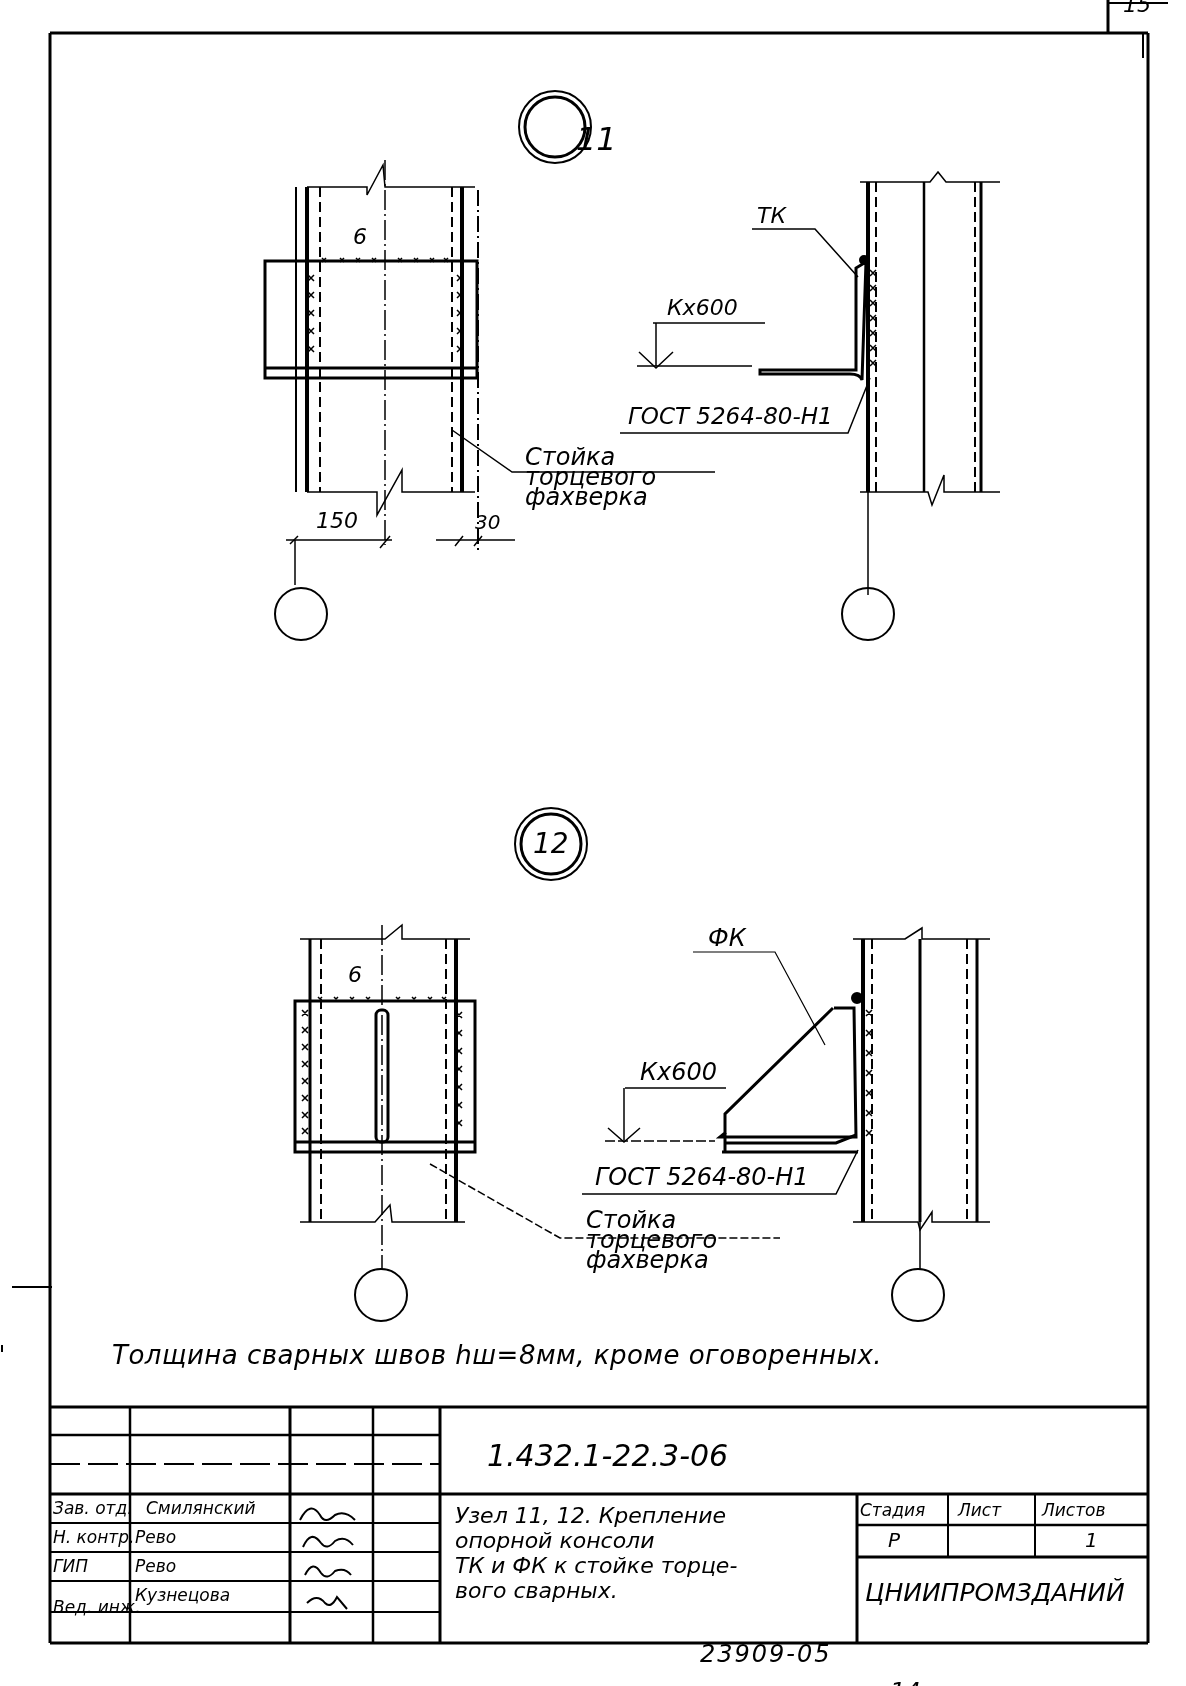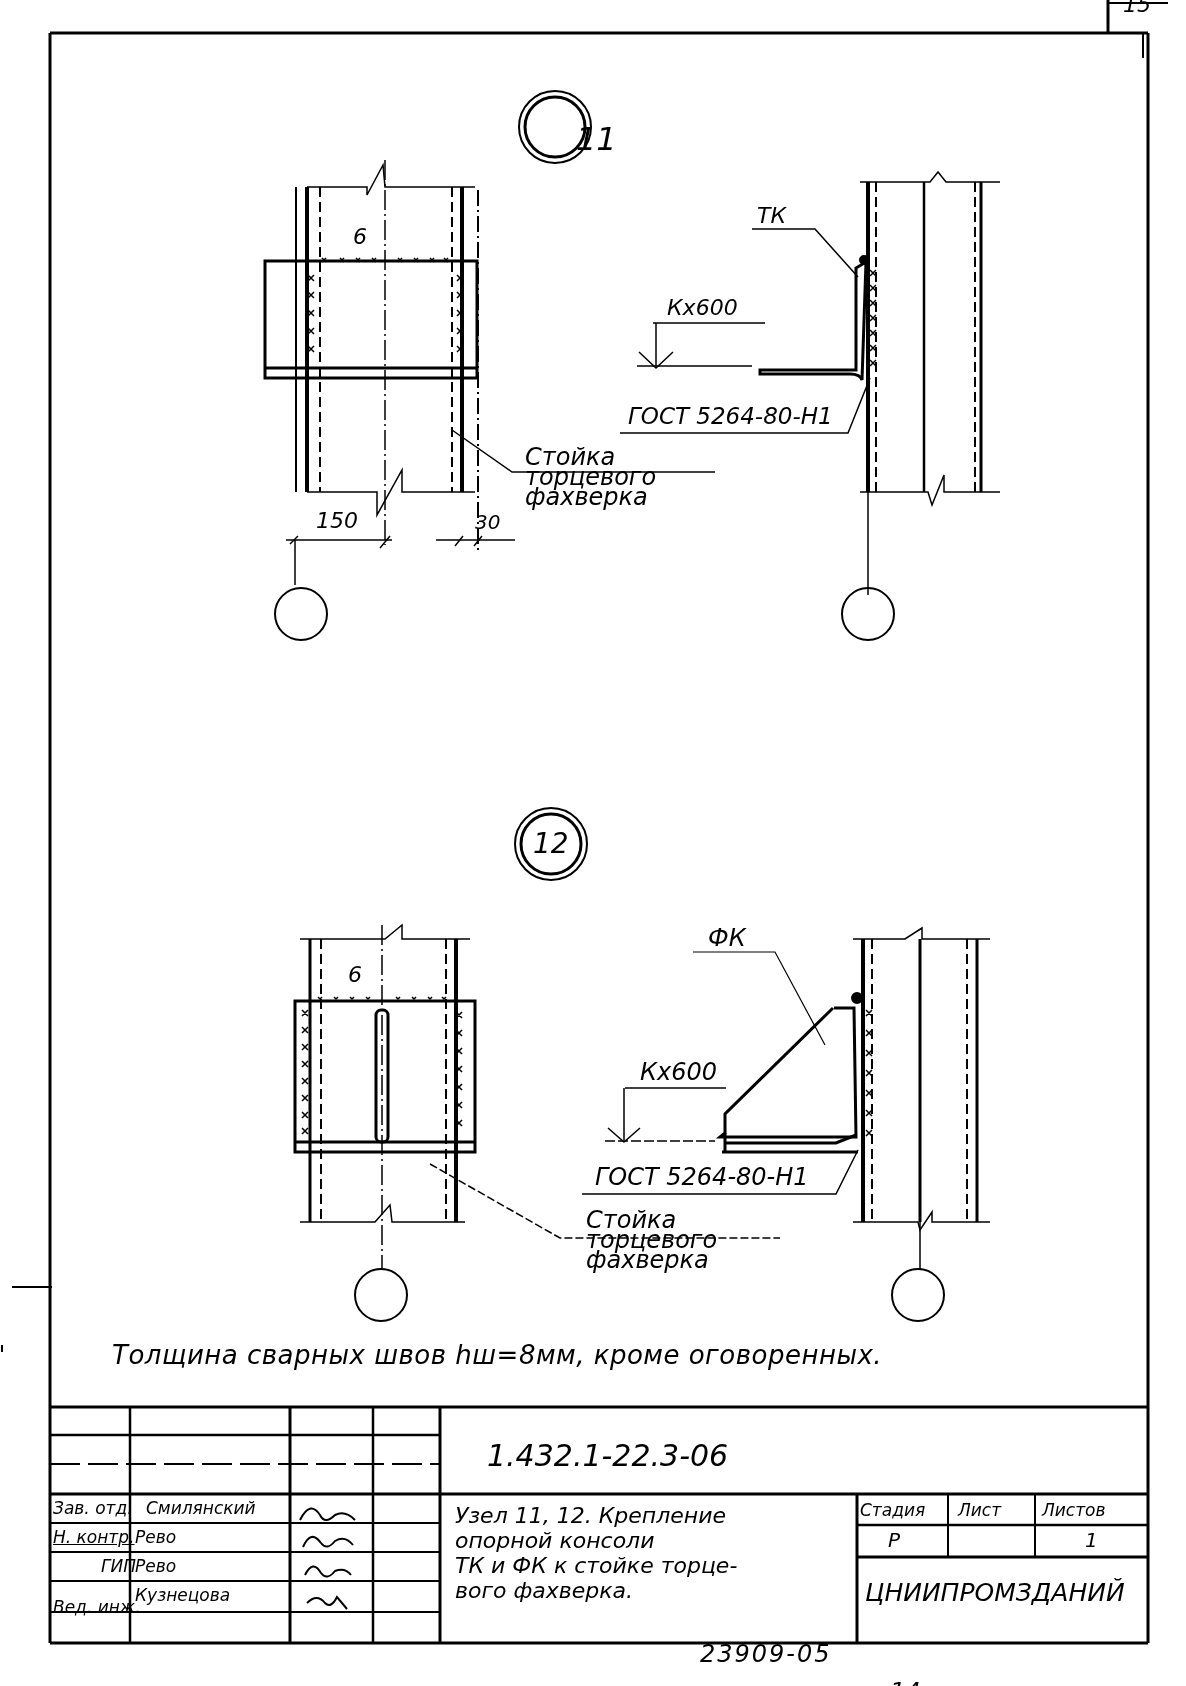--- a/index.html
+++ b/index.html
@@ -173,35 +173,35 @@
 <div class="abs hand" style="left:640px;top:1058px;font-size:24px;">Кх600</div>
 <div class="abs hand" style="left:595px;top:1163px;font-size:24px;">ГОСТ 5264-80-Н1</div>
 
 <div class="abs hand" style="left:112px;top:1340px;font-size:26px;letter-spacing:0.5px;">Толщина сварных швов hш=8мм, кроме оговоренных.</div>
 
 <div class="abs hand" style="left:487px;top:1438px;font-size:30px;">1.432.1-22.3-06</div>
 <div class="abs hand" style="left:455px;top:1503px;font-size:22px;line-height:25px;">
   <div>Узел 11, 12. Крепление</div>
   <div>опорной консоли</div>
   <div>ТК и ФК к стойке торце-</div>
-  <div>вого фахверка.</div>
+  <div>вого сварных.</div>
 </div>
 <div class="tb-cell" style="left:860px;top:1502px;">Стадия</div>
 <div class="tb-cell" style="left:958px;top:1502px;">Лист</div>
 <div class="tb-cell" style="left:1042px;top:1502px;">Листов</div>
 <div class="tb-cell" style="left:888px;top:1530px;font-size:20px;">Р</div>
 <div class="tb-cell" style="left:985px;top:1530px;font-size:20px;"></div>
 <div class="tb-cell" style="left:1085px;top:1530px;font-size:20px;">1</div>
 <div class="tb-cell" style="left:865px;top:1580px;font-size:25px;">ЦНИИПРОМЗДАНИЙ</div>
 
 <div class="tb-cell" style="left:53px;top:1500px;">Зав. отд.</div>
 <div class="tb-cell" style="left:146px;top:1500px;">Смилянский</div>
-<div class="tb-cell" style="left:53px;top:1529px;text-decoration:underline;">Н. контр.</div>
+<div class="tb-cell" style="left:53px;top:1529px;">Н. контр.</div>
 <div class="tb-cell" style="left:135px;top:1529px;">Рево</div>
-<div class="tb-cell" style="left:53px;top:1558px;padding-left:48px;">ГИП</div>
+<div class="tb-cell" style="left:53px;top:1558px;">ГИП</div>
 <div class="tb-cell" style="left:135px;top:1558px;">Рево</div>
 <div class="tb-cell" style="left:53px;top:1587px;margin-top:12px;">Вед. инж.</div>
 <div class="tb-cell" style="left:135px;top:1587px;">Кузнецова</div>
 
 <svg class="abs" style="left:295px;top:1495px;" width="80" height="120">
   <g stroke="#000" fill="none" stroke-width="2">
     <path d="M5,25 q10,-20 20,-5 q5,10 15,0 q10,-5 20,5"></path>
     <path d="M8,52 q8,-18 18,-4 q6,8 14,-2 q10,-6 18,4"></path>
     <path d="M10,80 q8,-16 16,-2 q6,8 14,-2 q10,-4 16,4"></path>
     <path d="M12,108 q10,-10 18,0 q6,6 12,-6 l10,12"></path>

